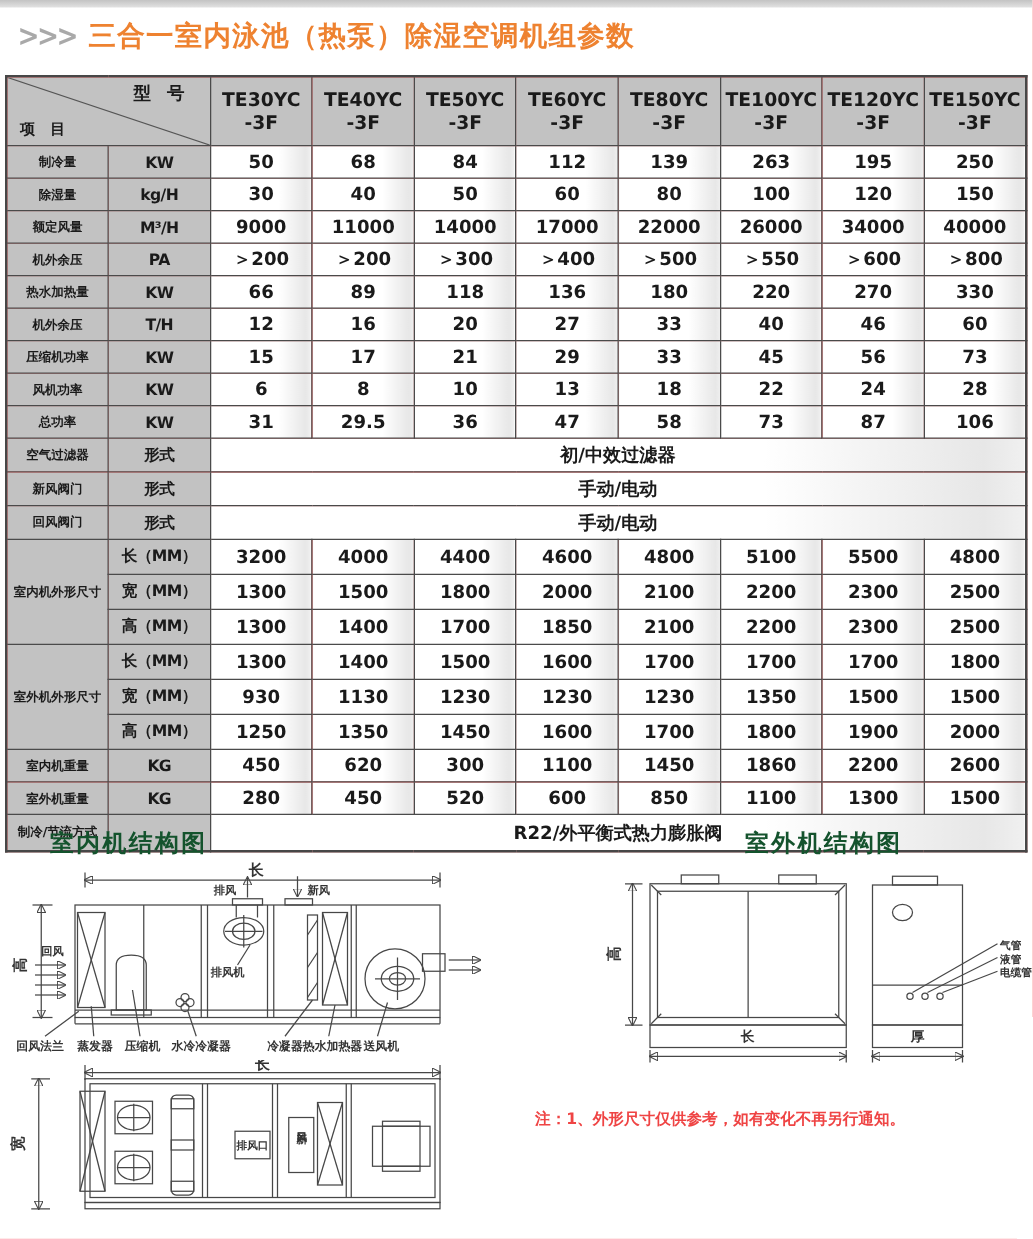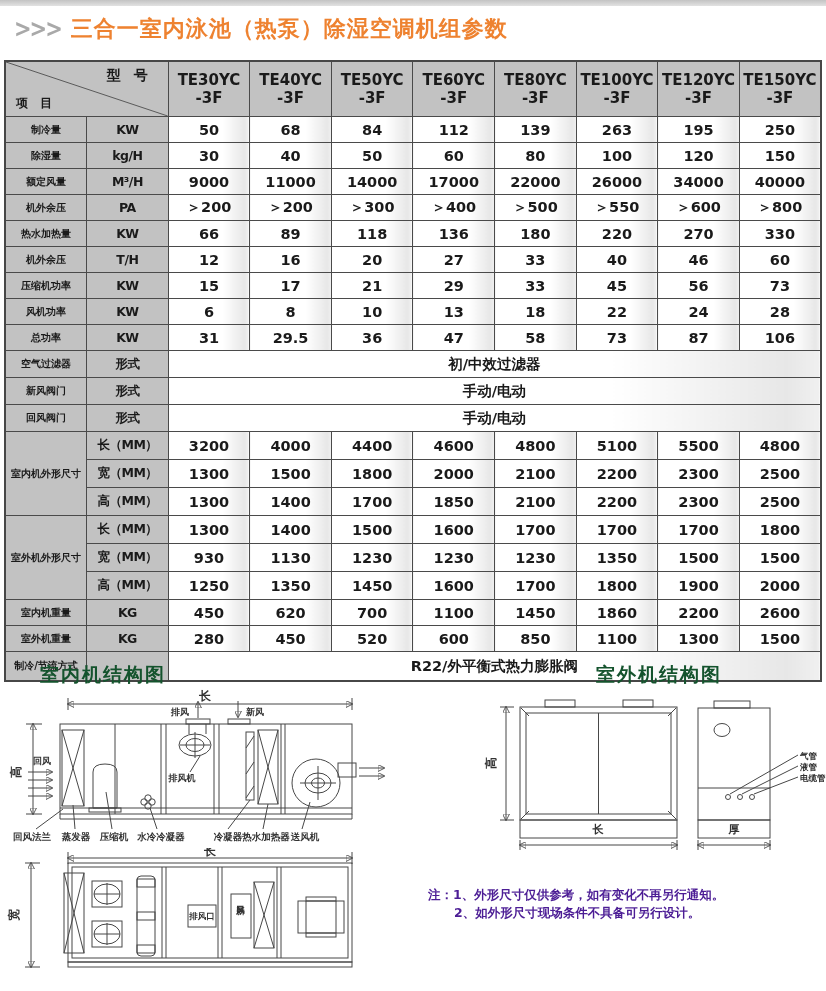--- a/index.html
+++ b/index.html
@@ -42,21 +42,21 @@
   #indoor-top{left:0;top:848px;}
   #outdoor-draw{left:426px;top:692px;}
   svg.draw line,svg.draw rect,svg.draw path,svg.draw ellipse,svg.draw circle,svg.draw polyline{
     stroke:#474747;stroke-width:1;fill:none;}
   svg.draw text{stroke:none;fill:#333;font-weight:bold;font-family:"DejaVu Sans","Liberation Sans",sans-serif;}
   .dimtxt{font-size:12px;}
   .smalltxt{font-size:9px;}
   .comptxt{font-size:9.5px;}
   
   .notes{position:absolute;left:428px;top:886px;width:392px;
-    font-size:12.5px;font-weight:bold;color:#4c1d95;line-height:1.45;}
+    font-size:12.5px;font-weight:bold;color:#ef4444;line-height:1.45;}
   .note-line{white-space:nowrap;}
   .note-line.rest{padding-left:26px;}
 </style>
 </head>
 <body>
 
 <div class="top-strip"></div>
 
 <header class="page-header">
   <span class="chev">&gt;&gt;&gt;</span>
@@ -297,21 +297,21 @@
         <td class="val">1700</td>
         <td class="val">1800</td>
         <td class="val">1900</td>
         <td class="val">2000</td>
       </tr>
       <tr class="r-data">
         <th class="lbl">室内机重量</th>
         <th class="unit">KG</th>
         <td class="val">450</td>
         <td class="val">620</td>
-        <td class="val">700</td>
+        <td class="val">300</td>
         <td class="val">1100</td>
         <td class="val">1450</td>
         <td class="val">1860</td>
         <td class="val">2200</td>
         <td class="val">2600</td>
       </tr>
       <tr class="r-data">
         <th class="lbl">室外机重量</th>
         <th class="unit">KG</th>
         <td class="val">280</td>
@@ -575,14 +575,13 @@
     <text x="374" y="67" style="font-size:8.5px">气管</text>
     <text x="374" y="78" style="font-size:8.5px">液管</text>
     <text x="374" y="89" style="font-size:8.5px">电缆管</text>
   </g>
 </svg>
 
 <div class="notes">
   <div class="note-line first">
     <span>注：</span><span>1、外形尺寸仅供参考，如有变化不再另行通知。</span>
   </div>
-  <div class="note-line rest"><span>2、如外形尺寸现场条件不具备可另行设计。</span></div>
 </div>
 
 </body></html>

